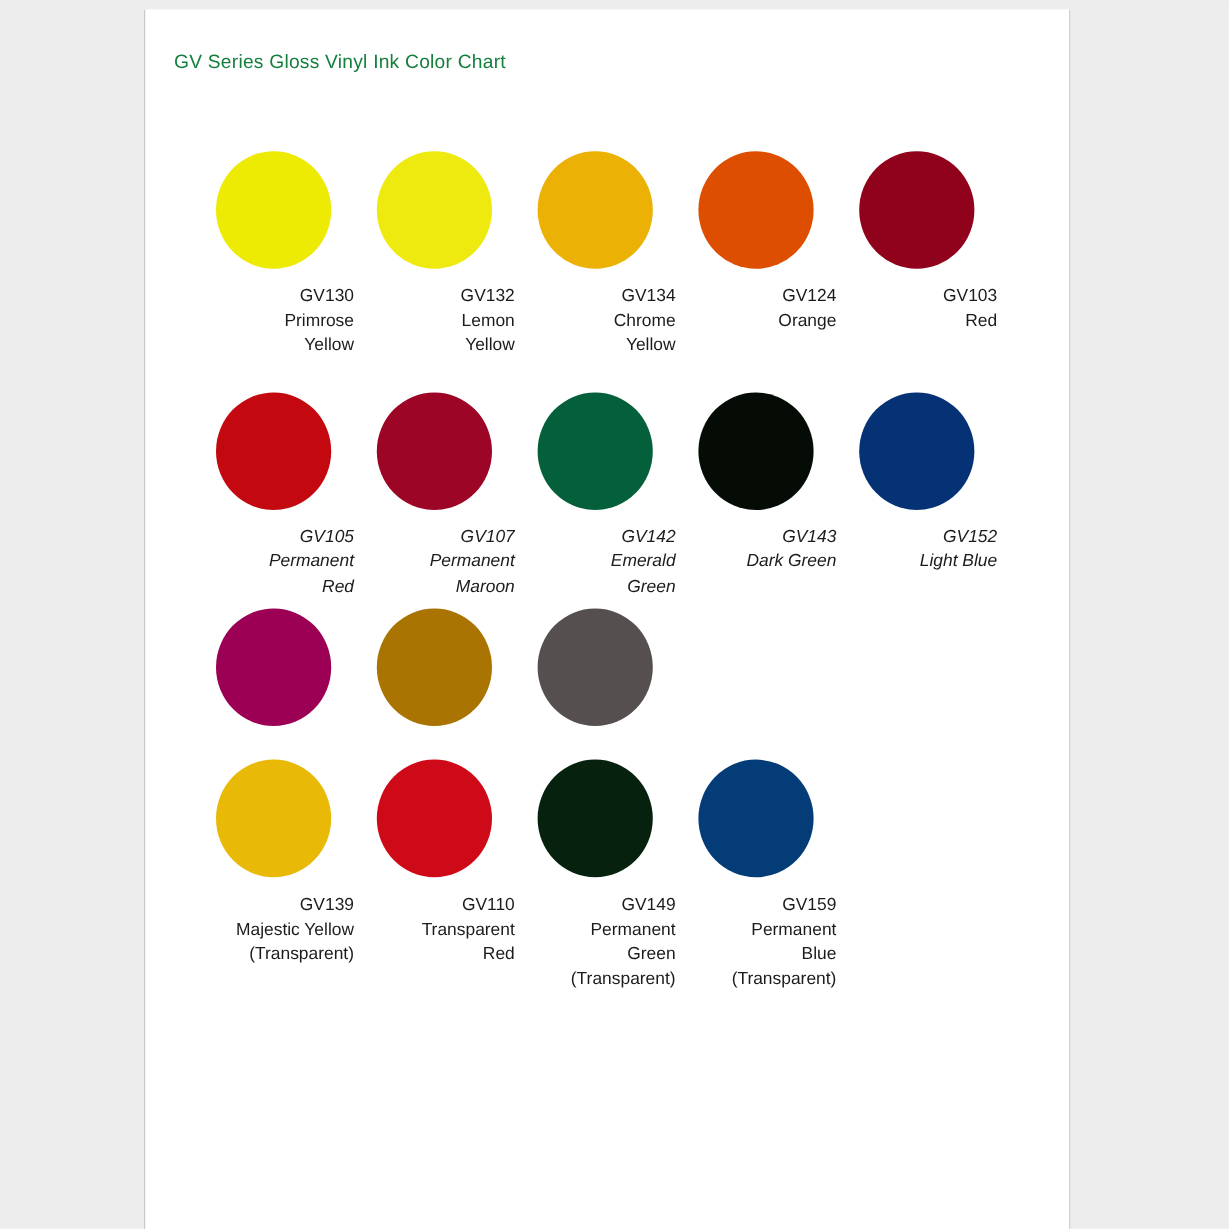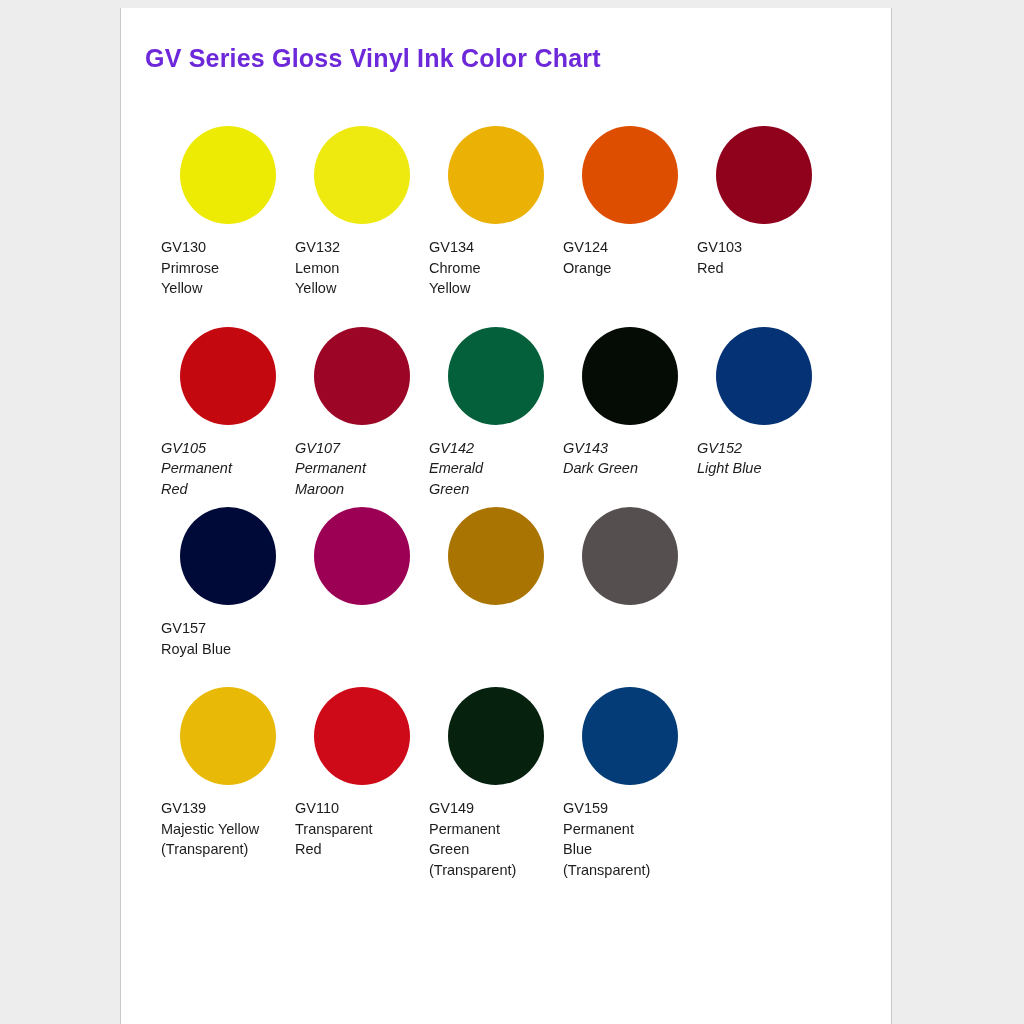--- a/index.html
+++ b/index.html
@@ -50,23 +50,23 @@
     height: 1016px;
     background: #ffffff;
     border-left: 1px solid #c8c8c8;
     border-right: 1px solid #c8c8c8;
     box-sizing: border-box;
   }
   #doc-title {
     position: absolute;
     left: 24px;
     top: 36px;
-    font-size: 25px;
-    font-weight: bold;
-    color: #6d28d9;
+    font-size: 16px;
+    font-weight: normal;
+    color: #15803d;
     letter-spacing: 0.2px;
     white-space: nowrap;
   }
   #chart-grid {
     position: absolute;
     left: 40px;
     top: 118px;
     width: 700px;
   }
   .swatch-row {
@@ -85,21 +85,21 @@
     align-items: center;
   }
   .swatch-dot {
     width: 96px;
     height: 98px;
     border-radius: 50%;
     flex: none;
   }
   .swatch-label {
     margin-top: 13px;
-    text-align: left;
+    text-align: right;
     font-size: 14.5px;
     line-height: 20.5px;
     color: #1c1c1c;
     width: 134px;
   }
   .swatch-code {
     display: block;
   }
   .swatch-name {
     display: block;
@@ -193,27 +193,20 @@
           <div class="swatch-cell">
             <div class="swatch-dot" style="background: rgb(4, 50, 116);"></div>
             <div class="swatch-label">
               <span class="swatch-code">GV152</span>
               <span class="swatch-name">Light Blue</span>
             </div>
           </div>
         </div>
         <div class="swatch-row row-2">
           <div class="swatch-cell">
-            <div class="swatch-dot" style="background: rgb(0, 10, 56);"></div>
-            <div class="swatch-label">
-              <span class="swatch-code">GV157</span>
-              <span class="swatch-name">Royal Blue</span>
-            </div>
-          </div>
-          <div class="swatch-cell">
             <div class="swatch-dot" style="background: rgb(156, 0, 85);"></div>
           </div>
           <div class="swatch-cell">
             <div class="swatch-dot" style="background: rgb(169, 116, 2);"></div>
           </div>
           <div class="swatch-cell">
             <div class="swatch-dot" style="background: rgb(85, 80, 79);"></div>
           </div>
         </div>
         <div class="swatch-row row-3">

